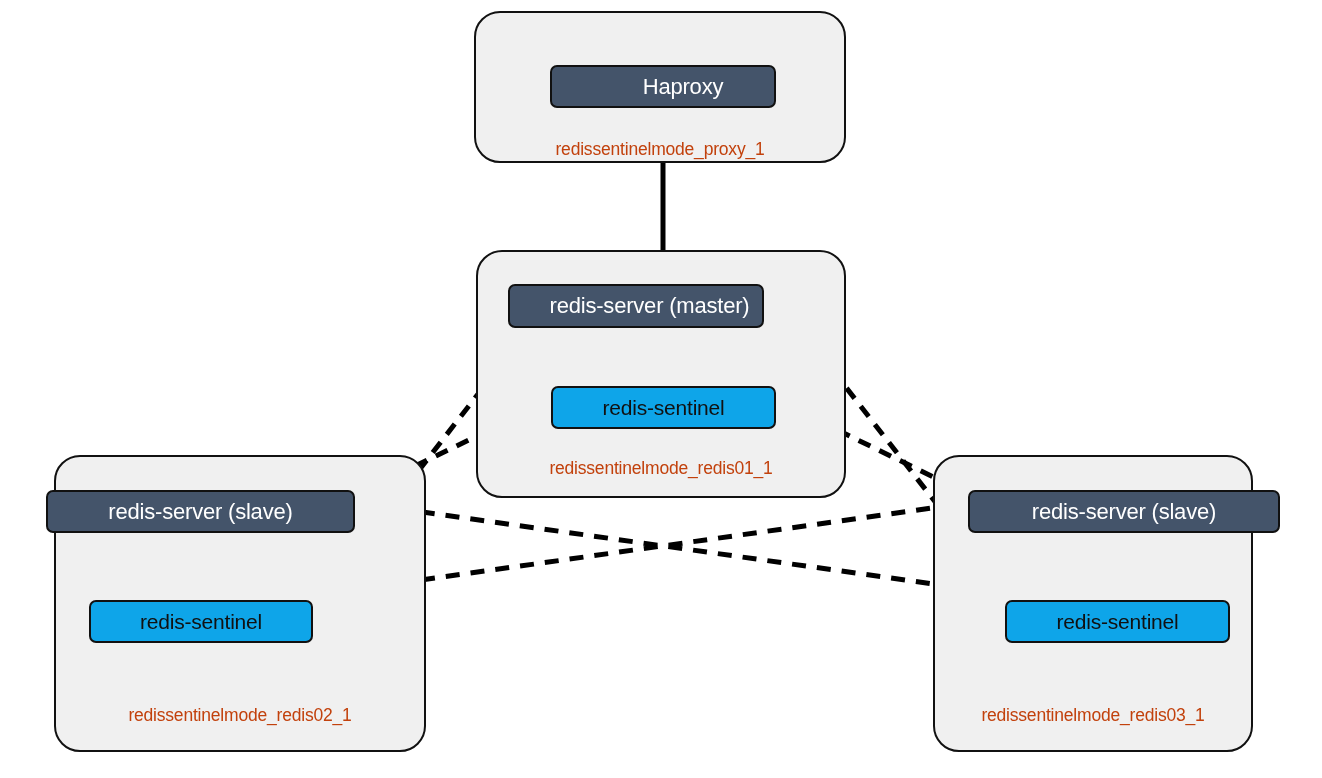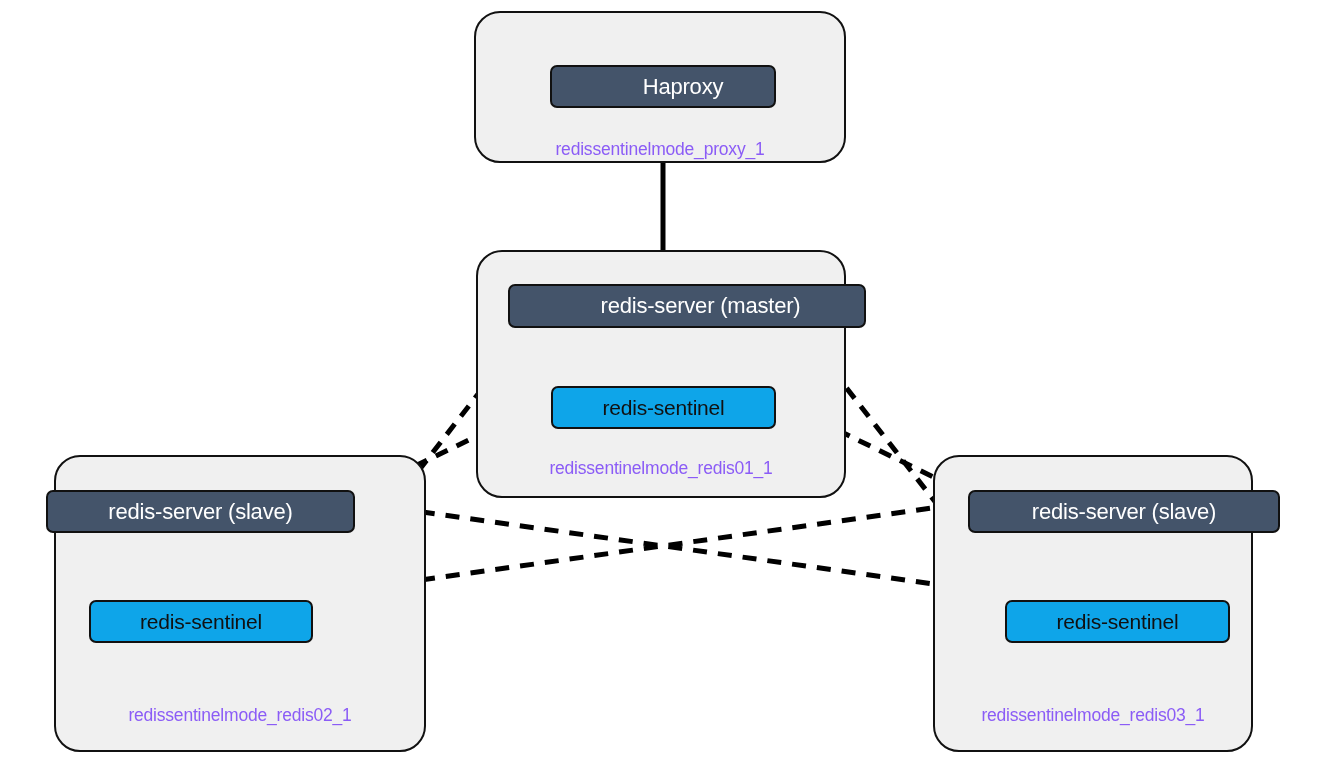--- a/index.html
+++ b/index.html
@@ -32,21 +32,21 @@
     border: 2.5px solid #111111;
     border-radius: 26px;
     box-sizing: border-box;
   }
   .host-label {
     position: absolute;
     left: 0;
     right: 0;
     text-align: center;
     font-size: 17.5px;
-    color: #8b5cf6;
+    color: #c2410c;
     letter-spacing: -0.2px;
     white-space: nowrap;
   }
   .node {
     position: absolute;
     box-sizing: border-box;
     border-radius: 7px;
     border: 2.5px solid #111111;
     display: flex;
     align-items: center;
@@ -122,21 +122,21 @@
   <div class="host" style="left:474px; top:11px; width:372px; height:152px;">
     <div class="host-label" style="top:126px;">redissentinelmode_proxy_1</div>
   </div>
   <div class="node server" style="left:550px; top:65px; width:226px; height:43px;padding-left:40px;">
     <span>Haproxy</span>
   </div>
 
   <div class="host" style="left:476px; top:250px; width:370px; height:248px;">
     <div class="host-label" style="top:206px;">redissentinelmode_redis01_1</div>
   </div>
-  <div class="node server" style="left:508px; top:284px; width:358px; height:44px;padding-left:27px;">
+  <div class="node server" style="left:508px; top:284px; width:256px; height:44px;padding-left:27px;">
     <span>redis-server (master)</span>
   </div>
   <div class="node sentinel" style="left:551px; top:386px; width:225px; height:43px;">
     <span>redis-sentinel</span>
   </div>
 
   <div class="host" style="left:14px; top:455px; width:372px; height:297px;margin-left:40px;">
     <div class="host-label" style="top:248px;">redissentinelmode_redis02_1</div>
   </div>
   <div class="node server" style="left:46px; top:490px; width:309px; height:43px;">

